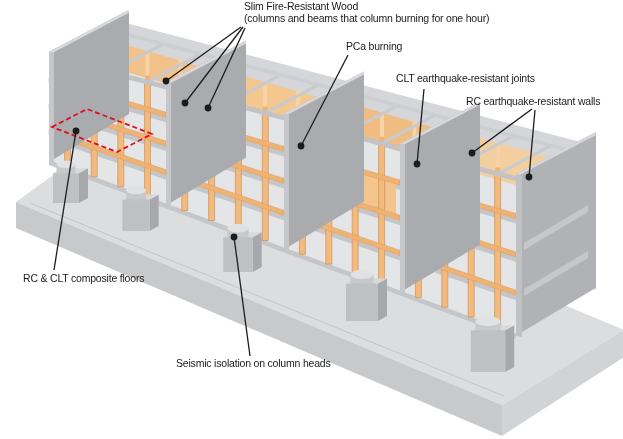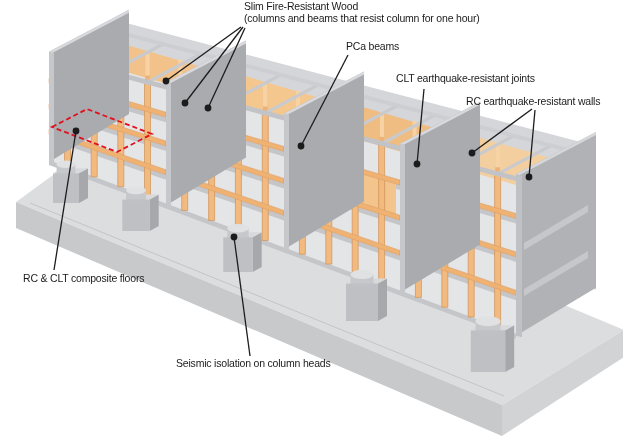--- a/index.html
+++ b/index.html
@@ -207,24 +207,24 @@
       <line x1="531" y1="110" x2="525" y2="177" stroke="#1c1c1c" stroke-width="1.3"></line>
       <circle cx="525" cy="177" r="3.4" fill="#1c1c1c"></circle>
       <line x1="50" y1="270" x2="72" y2="131" stroke="#1c1c1c" stroke-width="1.3"></line>
       <circle cx="72" cy="131" r="3.4" fill="#1c1c1c"></circle>
       <line x1="246" y1="356" x2="230" y2="237" stroke="#1c1c1c" stroke-width="1.3"></line>
       <circle cx="230" cy="237" r="3.4" fill="#1c1c1c"></circle>
     </svg>
 
   <div class="label" style="left:240px;top:0px;">
     <div>Slim Fire-Resistant Wood</div>
-    <div>(columns and beams that resist column for one hour)</div>
+    <div>(columns and beams that column burning for one hour)</div>
   </div>
 
-  <div class="label" style="left:342px;top:40px;">PCa beams</div>
+  <div class="label" style="left:342px;top:40px;">PCa burning</div>
 
   <div class="label" style="left:392px;top:72px;">CLT earthquake-resistant joints</div>
 
   <div class="label" style="left:462px;top:95px;text-align:center;">RC earthquake-resistant walls</div>
 
   <div class="label" style="left:19px;top:272px;">RC &amp; CLT composite floors</div>
 
   <div class="label" style="left:172px;top:357px;">Seismic isolation on column heads</div>
 </div>
 

